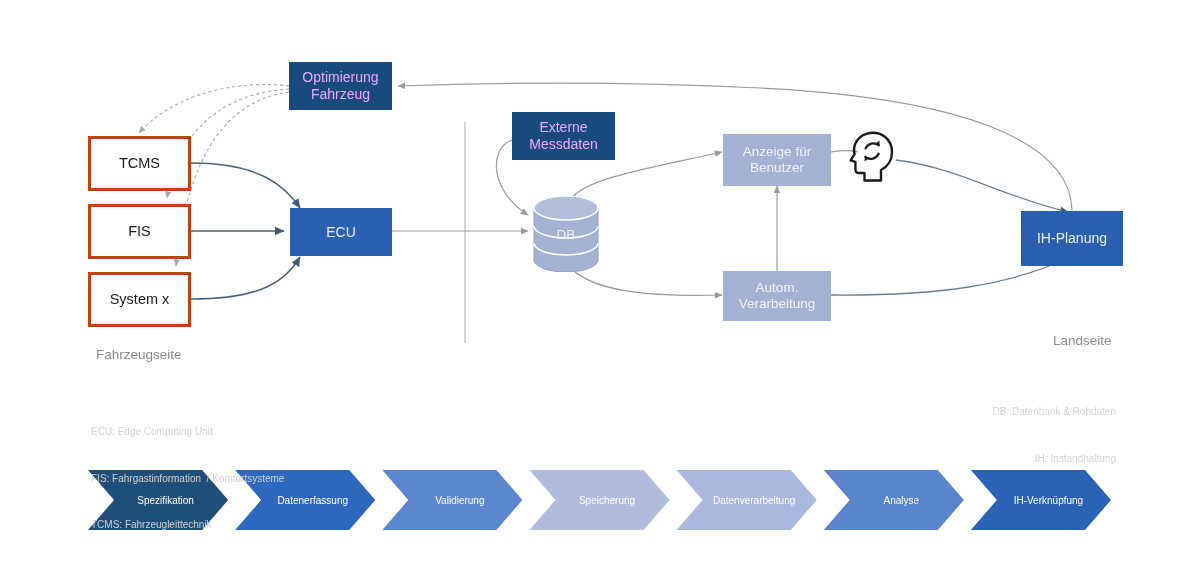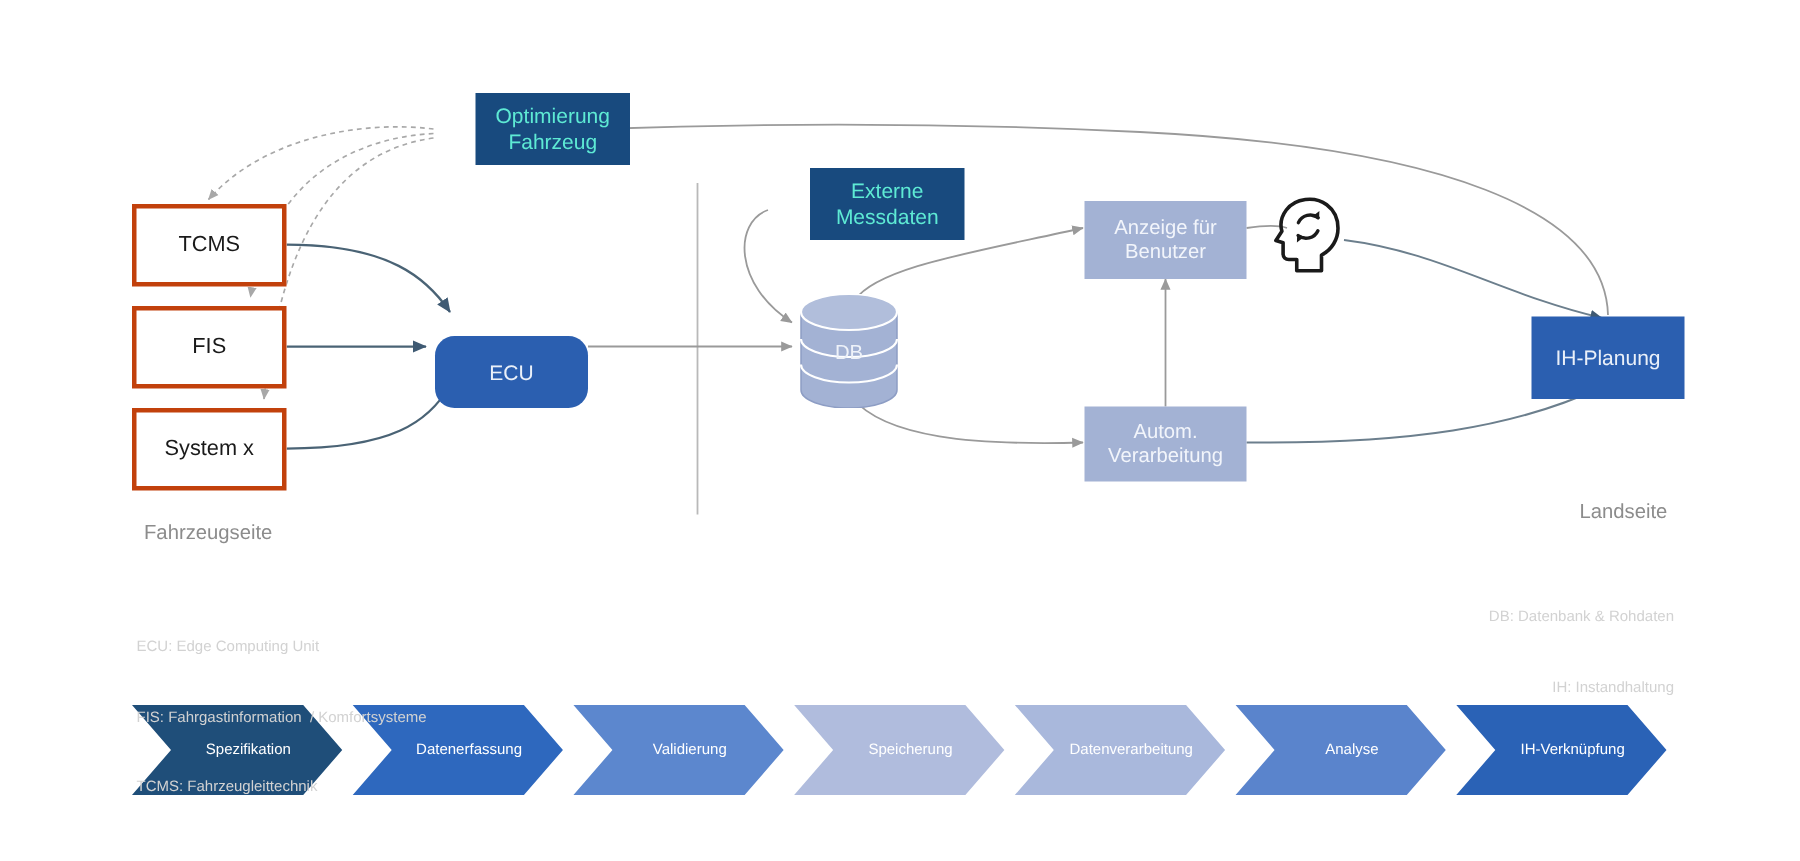--- a/index.html
+++ b/index.html
@@ -18,21 +18,21 @@
   .node{position:absolute;z-index:3;box-sizing:border-box;
         display:flex;align-items:center;justify-content:center;
         text-align:center;line-height:1.18;}
 
   
   .node.plain{
     background:#ffffff;border:3px solid #c2410c;
     color:#1a1a1a;font-size:14.5px;
   }
   
-  .node.fill-dark{background:#184a7e;color:#5eead4;font-size:14px;margin-left:28px;}
+  .node.fill-dark{background:#184a7e;color:#f0abfc;font-size:14px;}
   .node.fill-mid{background:#2b5fb0;color:#eaf0f9;font-size:14px;}
   
   .node.fill-pale{background:#a3b2d4;color:#f2f5fb;font-size:13.5px;text-align:center;}
 
   .side-label{position:absolute;z-index:3;color:#8c8c8c;font-size:13.5px;white-space:nowrap;}
   .legend{position:absolute;z-index:3;color:#d2d2d2;font-size:10px;line-height:1.55;white-space:pre;}
   .legend.right{text-align:right;}
 
   
   #db-cylinder{position:absolute;z-index:3;}
@@ -103,21 +103,21 @@
   </div>
 
   <div class="node plain" style="left:88px;top:204px;width:103px;height:55px;">
     <span>FIS</span>
   </div>
 
   <div class="node plain" style="left:88px;top:272px;width:103px;height:55px;">
     <span>System x</span>
   </div>
 
-  <div class="node fill-mid" style="left:290px;top:224px;width:102px;height:48px;border-radius:13px;">
+  <div class="node fill-mid" style="left:290px;top:208px;width:102px;height:48px;">
     <span>ECU</span>
   </div>
 
   <div class="node fill-dark" style="left:289px;top:62px;width:103px;height:48px;flex-direction:column;">
     <span>Optimierung</span>
     <span>Fahrzeug</span>
   </div>
 
   <div class="node fill-dark" style="left:512px;top:112px;width:103px;height:48px;flex-direction:column;">
     <span>Externe</span>

